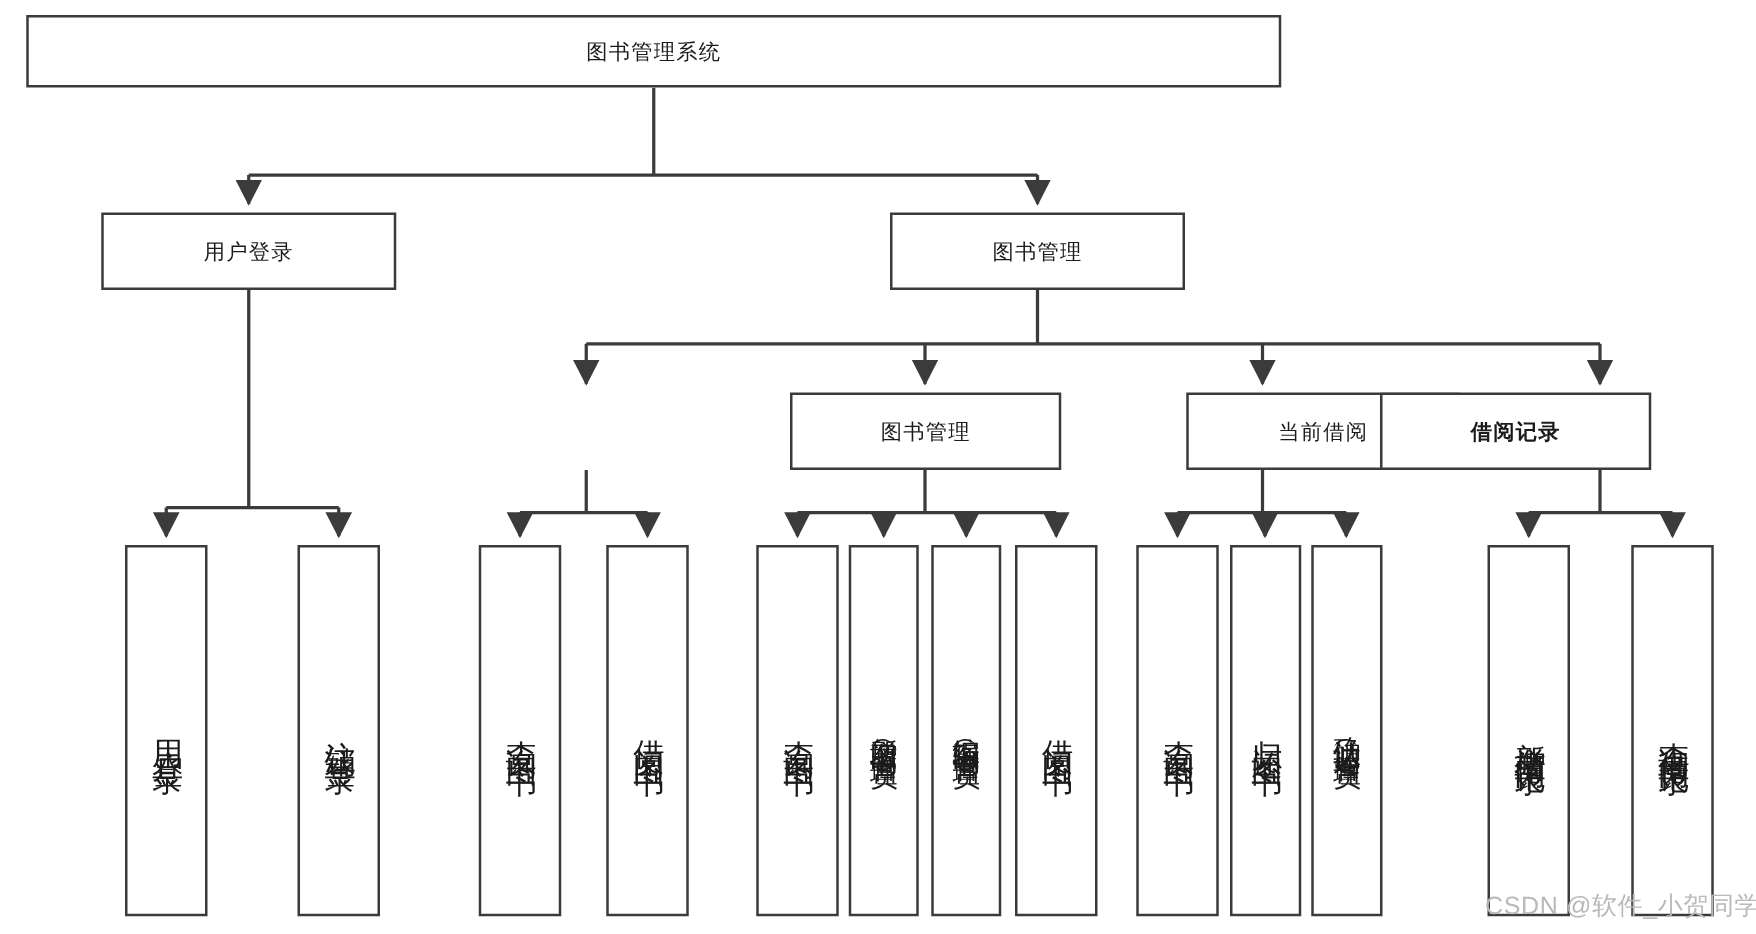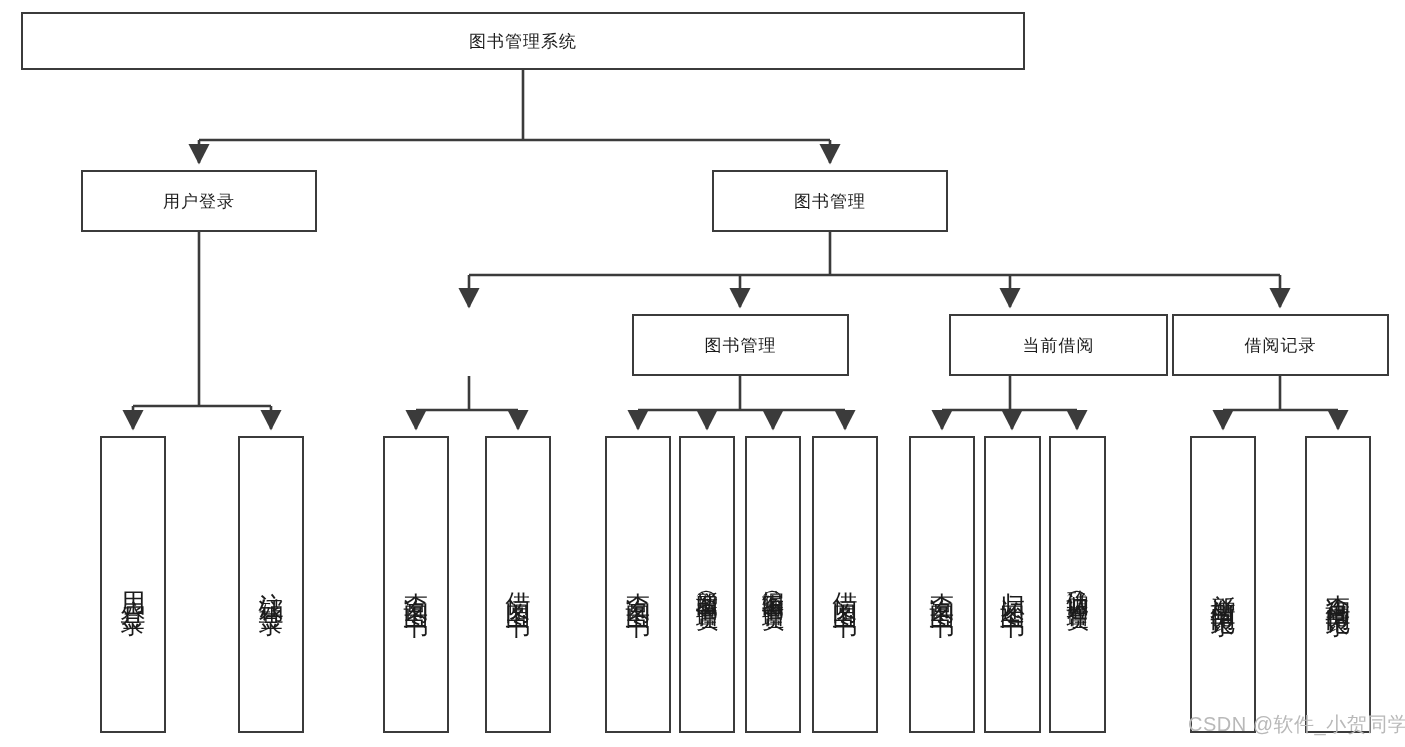--- a/index.html
+++ b/index.html
@@ -128,21 +128,21 @@
   <div class="node horiz" style="left:712px;top:170px;width:236px;height:62px;">
     <span class="label">图书管理</span>
   </div>
 
   <div class="node horiz" style="left:632px;top:314px;width:217px;height:62px;">
     <span class="label">图书管理</span>
   </div>
   <div class="node horiz" style="left:901px;top:314px;width:219px;height:62px;margin-left:48px;">
     <span class="label">当前借阅</span>
   </div>
-  <div class="node horiz" style="left:1172px;top:314px;width:217px;height:62px;">
+  <div class="node horiz" style="left:1104px;top:314px;width:217px;height:62px;font-weight:bold;">
     <span class="label">借阅记录</span>
   </div>
 
   <div class="node vert" style="left:100px;top:436px;width:66px;height:297px;">
     <span class="label">用户登录</span>
   </div>
   <div class="node vert" style="left:238px;top:436px;width:66px;height:297px;">
     <span class="label">注销登录</span>
   </div>
   <div class="node vert" style="left:383px;top:436px;width:66px;height:297px;">

